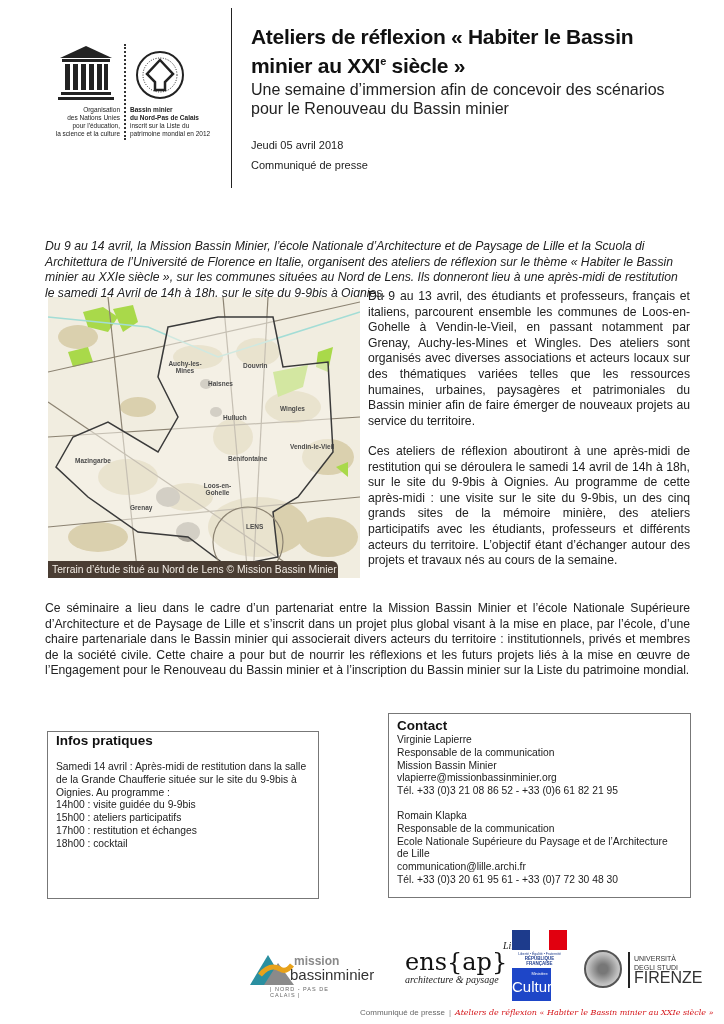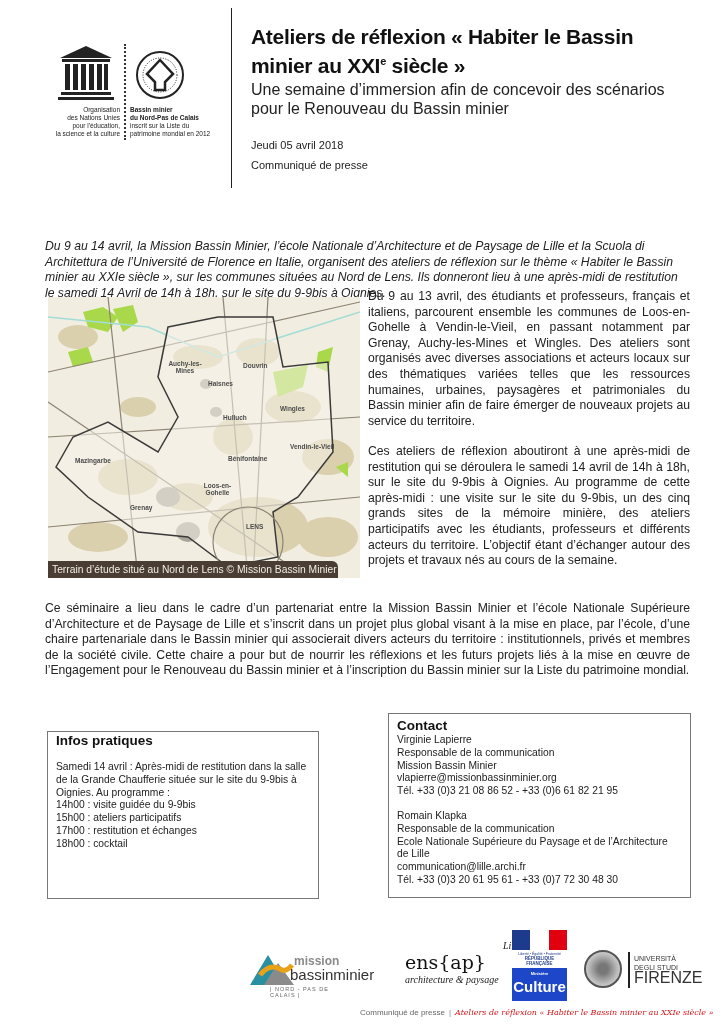--- a/index.html
+++ b/index.html
@@ -43,28 +43,28 @@
   .box-title { font-size: 13.5px; font-weight: bold; color: #111; line-height: 17px; }
   .box-text { font-size: 10.3px; line-height: 12.8px; color: #222; }
   .box-gap { height: 12px; }
 
   
   .logo-mbm { position: absolute; left: 250px; top: 953px; width: 100px; height: 45px; }
   .mbm-text1 { position: absolute; left: 44px; top: 0; font-size: 12px; font-weight: bold; color: #8a8a8a; line-height: 16px; }
   .mbm-text2 { position: absolute; left: 40px; top: 14px; font-size: 15px; color: #333; line-height: 16px; }
   .mbm-text3 { position: absolute; left: 20px; top: 33px; font-size: 5.5px; color: #666; letter-spacing: 1px; }
   .logo-ensap { position: absolute; left: 405px; top: 950px; width: 110px; height: 50px; }
-  .ensap-main { font-family: "DejaVu Serif", serif; font-size: 19px; color: #111; line-height: 24px; }
+  .ensap-main { font-family: "DejaVu Serif", serif; font-size: 24px; color: #111; line-height: 24px; }
   .ensap-lille { position: absolute; left: 98px; top: -10px; font-family: "Liberation Serif", serif; font-style: italic; font-size: 10px; color: #222; }
   .ensap-sub { font-family: Liberation Serif, serif; font-style: italic; font-size: 10px; color: #222; }
   .logo-rf { position: absolute; left: 512px; top: 930px; width: 55px; height: 34px; background: #fff; }
   .rf-flag { position: absolute; left: 0; top: 0; width: 55px; height: 20px; display: flex; }
   .rf-flag span { flex: 1; }
   .rf-text { position: absolute; left: 0; top: 22px; width: 55px; font-size: 4.5px; font-weight: bold; color: #1d3b8c; text-align: center; }
-  .logo-culture { position: absolute; left: 512px; top: 968px; width: 55px; height: 33px; background: #1e46c8; color: #fff; font-weight: bold; font-size: 15px; line-height: 38px; text-align: center; }
+  .logo-culture { position: absolute; left: 512px; top: 968px; width: 39px; height: 33px; background: #1e46c8; color: #fff; font-weight: normal; font-size: 15px; line-height: 38px; text-align: center; }
   .logo-culture .mini { position: absolute; left: 0; top: 3px; width: 55px; font-size: 4px; line-height: 5px; text-align: center; }
   .logo-unifi { position: absolute; left: 582px; top: 950px; width: 125px; height: 40px; }
   .unifi-seal { position: absolute; left: 2px; top: 0; width: 38px; height: 38px; border-radius: 50%; border: 2px solid #555; background: radial-gradient(circle, #777 20%, #bbb 60%, #eee 100%); }
   .unifi-bar { position: absolute; left: 46px; top: 2px; width: 2px; height: 36px; background: #222; }
   .unifi-text { position: absolute; left: 52px; top: 4px; font-size: 7px; line-height: 9px; color: #333; }
   .unifi-text .big { font-size: 16px; line-height: 12px; }
 
   .footer { position: absolute; left: 360px; top: 1008px; font-size: 8px; color: #666; white-space: nowrap; }
   .footer .sep { color: #888; margin: 0 4px; }
   .footer .red { color: #d4161a; font-style: italic; font-family: "DejaVu Serif", serif; font-size: 8px; }

